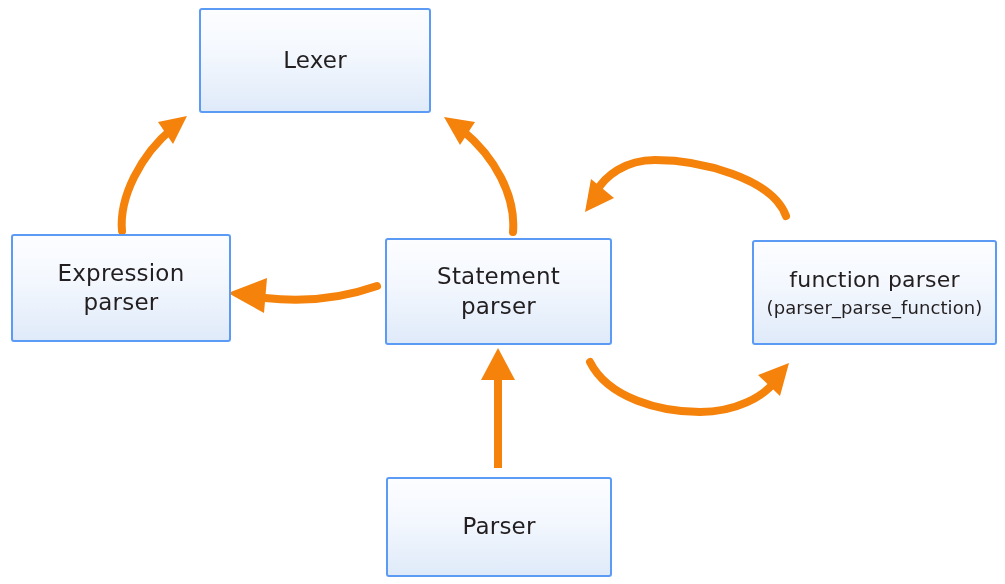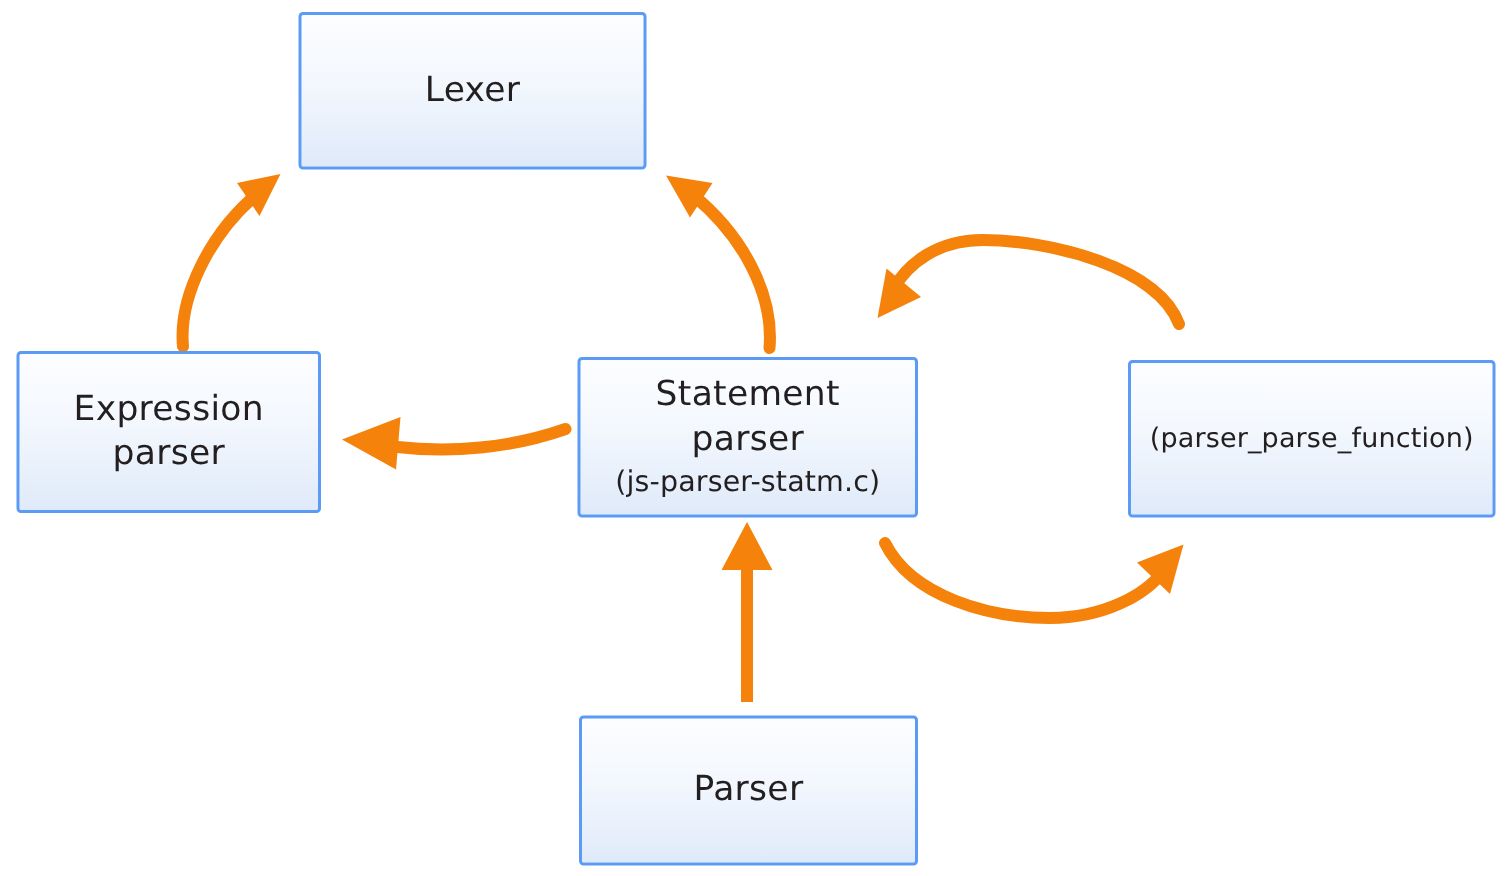--- a/index.html
+++ b/index.html
@@ -44,21 +44,21 @@
     letter-spacing: 0.2px;
     white-space: pre-line;
   }
   .node .sub {
     font-size: 19px;
     letter-spacing: 0.1px;
     margin-top: 1px;
   }
   
   #node-lexer      { left: 199px; top: 8px;   width: 232px; height: 105px; }
-  #node-expression { left: 11px;  top: 234px; width: 203px; height: 108px; }
+  #node-expression { left: 11px;  top: 234px; width: 220px; height: 108px; }
   #node-statement  { left: 385px; top: 238px; width: 227px; height: 107px; text-align: center; }
   #node-function   { left: 752px; top: 240px; width: 245px; height: 105px; }
   #node-parser     { left: 386px; top: 477px; width: 226px; height: 100px; }
 
   #node-function .title { font-size: 22px; }
   #node-function .sub   { font-size: 18px; }
   #node-parser   .sub   { font-size: 18px; }
   #node-expression .sub { font-size: 18px; }
 </style>
 </head>
@@ -104,24 +104,24 @@
   </div>
 
   <div class="node" id="node-expression">
     <div class="title">Expression
 parser</div>
   </div>
 
   <div class="node" id="node-statement">
     <div class="title">Statement
 parser</div>
-    <div class="sub">(js-parser-statm.c)</div>
   </div>
 
   <div class="node" id="node-function">
+    <div class="title">function parser</div>
     <div class="sub">(parser_parse_function)</div>
   </div>
 
   <div class="node" id="node-parser">
     <div class="title">Parser</div>
   </div>
 
 </div>
 
 </body></html>

